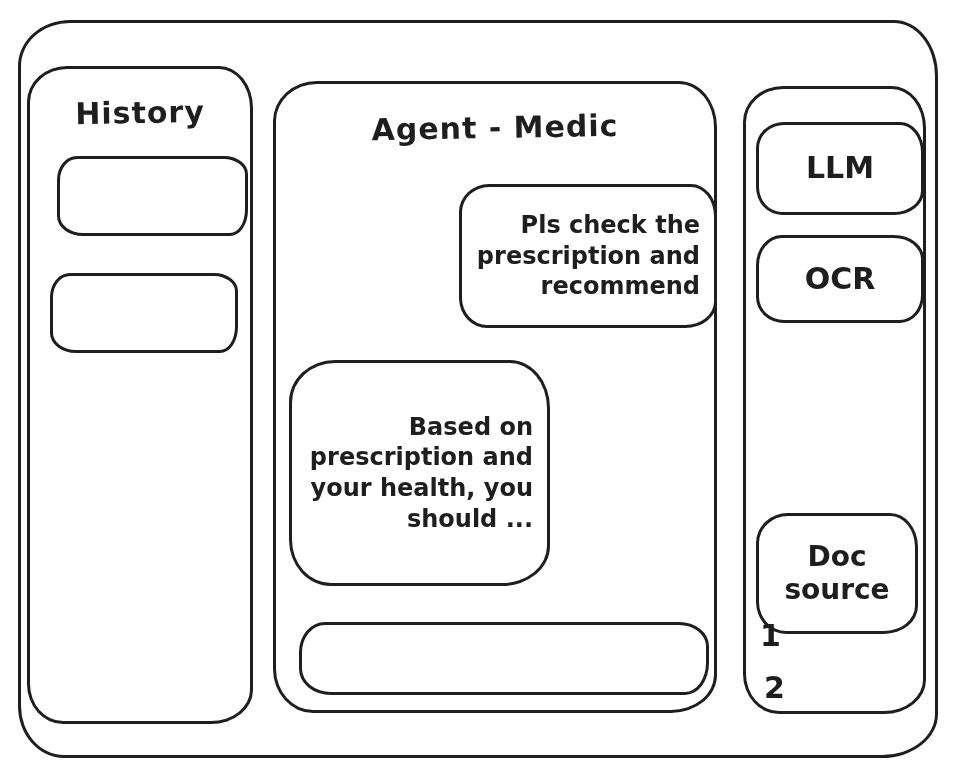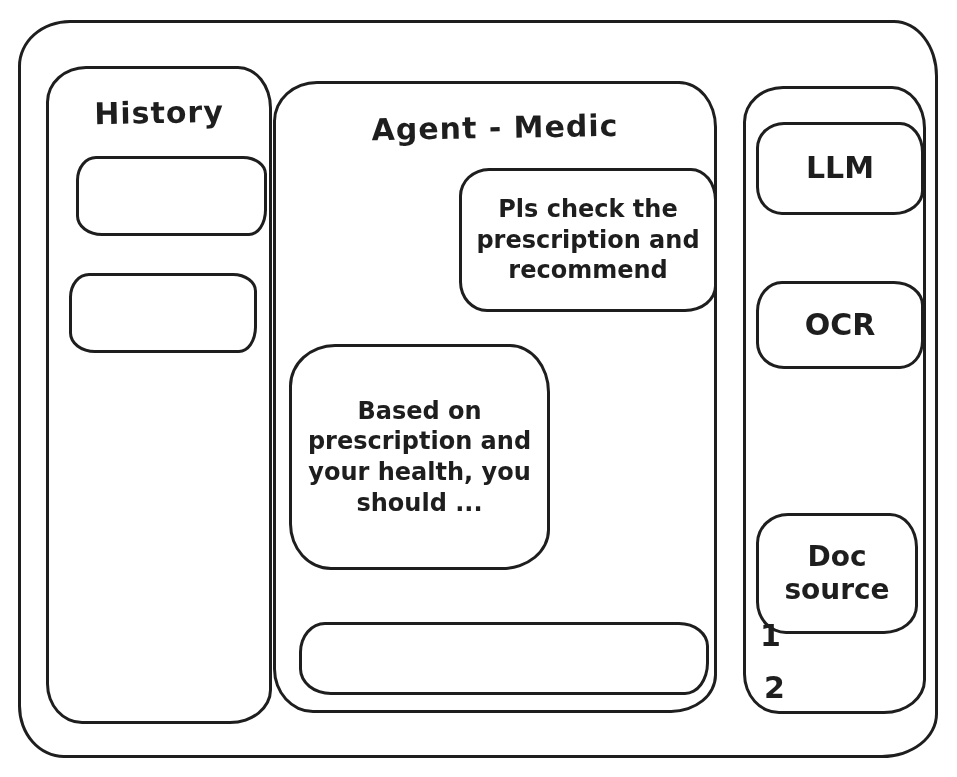--- a/index.html
+++ b/index.html
@@ -14,43 +14,43 @@
     background:#ffffff;
     border:3px solid #1e1e1e;
   }
   
   .outer {
     left:18px; top:20px; width:920px; height:738px;
     border-radius:52px 44px 56px 46px / 46px 56px 44px 52px;
   }
   
   .sidebar-left {
-    left:25px; top:43px; width:226px; height:658px;
+    left:6px; top:43px; width:226px; height:658px;
     border-radius:40px 34px 42px 36px / 36px 42px 34px 40px;
   }
   .panel-title {
     position:absolute; left:0; right:0; top:26px;
     text-align:center; font-size:30px; font-weight:bold;
     letter-spacing:1px; transform:rotate(-1deg);
   }
   .history-item {
     border-radius:20px 24px 18px 26px / 24px 18px 26px 20px;
     cursor:pointer;
   }
   .history-item.item1 { left:27px; top:87px; width:191px; height:80px; }
   .history-item.item2 { left:20px; top:204px; width:188px; height:80px; }
   
   .chat-panel {
     left:252px; top:58px; width:444px; height:632px;
     border-radius:44px 38px 46px 40px / 40px 46px 38px 44px;
   }
   .bubble {
     display:flex; align-items:center; justify-content:center;
-    text-align:center; font-size:24px; font-weight:bold;
-    line-height:1.28; padding:20px 14px;
+    text-align:right; font-size:24px; font-weight:bold;
+    line-height:1.28; padding:20px 14px;margin-top:16px;
   }
   .bubble.user {
     left:183px; top:84px; width:258px; height:144px;
     border-radius:30px 26px 32px 28px / 28px 32px 26px 30px;
   }
   .bubble.agent {
     left:13px; top:260px; width:261px; height:226px;
     border-radius:46px 40px 48px 42px / 42px 48px 40px 46px;
   }
   .chat-input {
@@ -66,21 +66,21 @@
   }
   .tool-btn {
     display:flex; align-items:center; justify-content:center;
     text-align:center; font-family:"DejaVu Sans", sans-serif;
     font-size:30px; font-weight:bold; color:#1e1e1e;
     line-height:1.15; cursor:pointer; padding:8px;
   }
   .tool-btn.btn-llm    { left:10px; top:33px;  width:168px; height:93px;
     border-radius:28px 24px 30px 26px / 26px 30px 24px 28px; }
   .tool-btn.btn-ocr    { left:10px; top:146px; width:168px; height:88px;
-    border-radius:26px 30px 24px 28px / 30px 24px 28px 26px;margin-top:46px; }
+    border-radius:26px 30px 24px 28px / 30px 24px 28px 26px; }
   .tool-btn.btn-params { left:3px;  top:309px; width:169px; height:78px; font-size:28px;
     border-radius:24px 28px 22px 26px / 28px 22px 26px 24px; }
   .tool-btn.btn-doc    { left:10px; top:424px; width:162px; height:121px; font-size:28px;
     border-radius:32px 28px 34px 30px / 30px 34px 28px 32px; }
   .doc-item {
     position:absolute; font-size:30px; font-weight:bold;
     cursor:pointer; line-height:1;
   }
   .doc-item.doc-1 { left:14px; top:532px; }
   .doc-item.doc-2 { left:18px; top:584px; }

